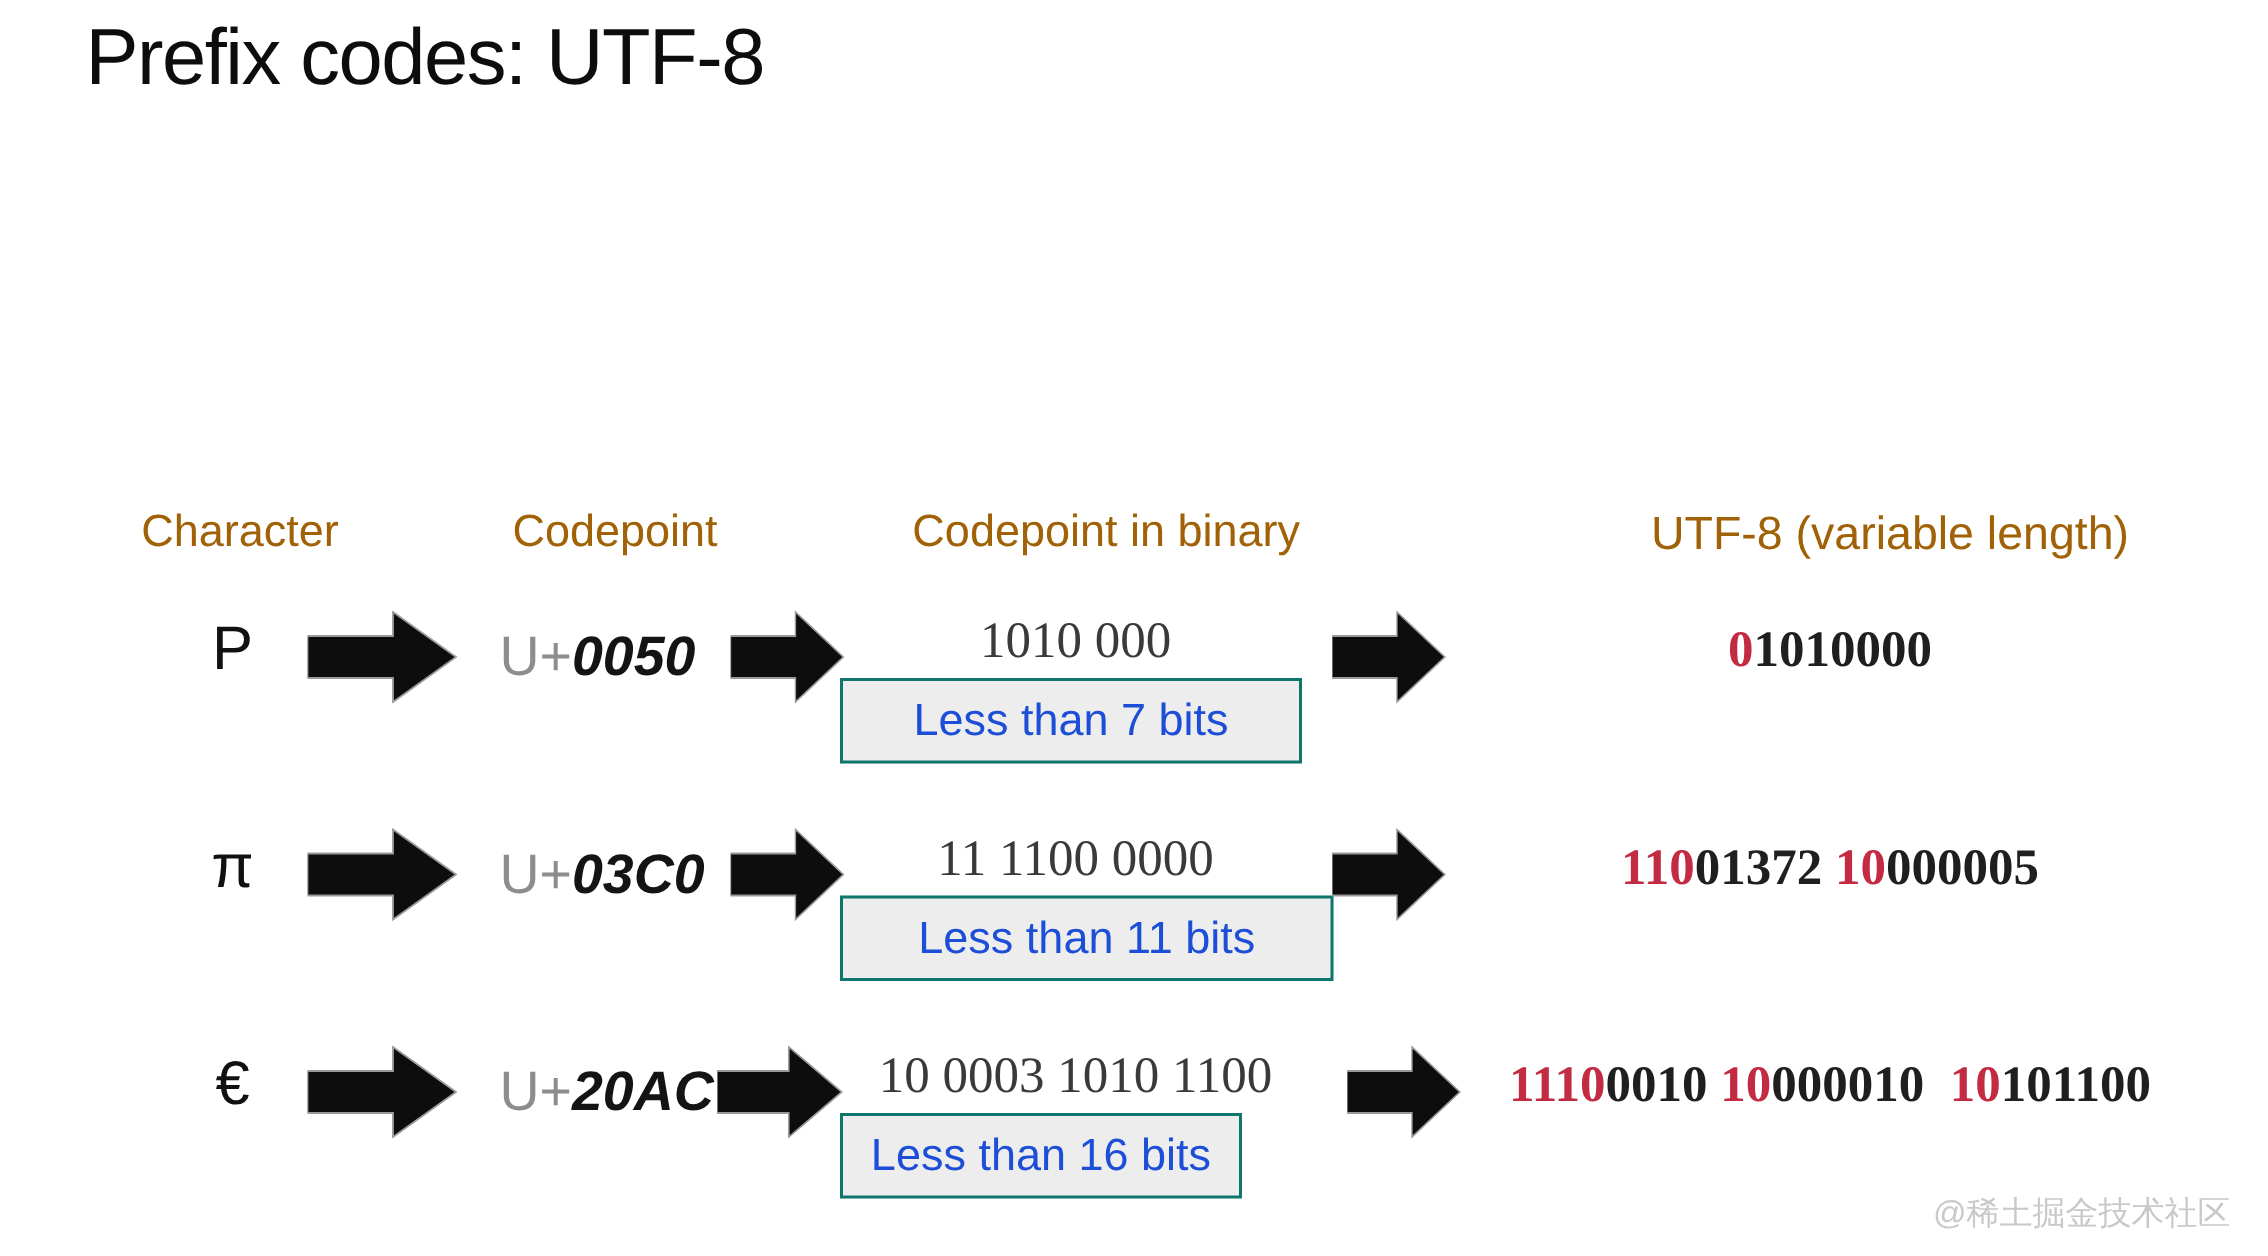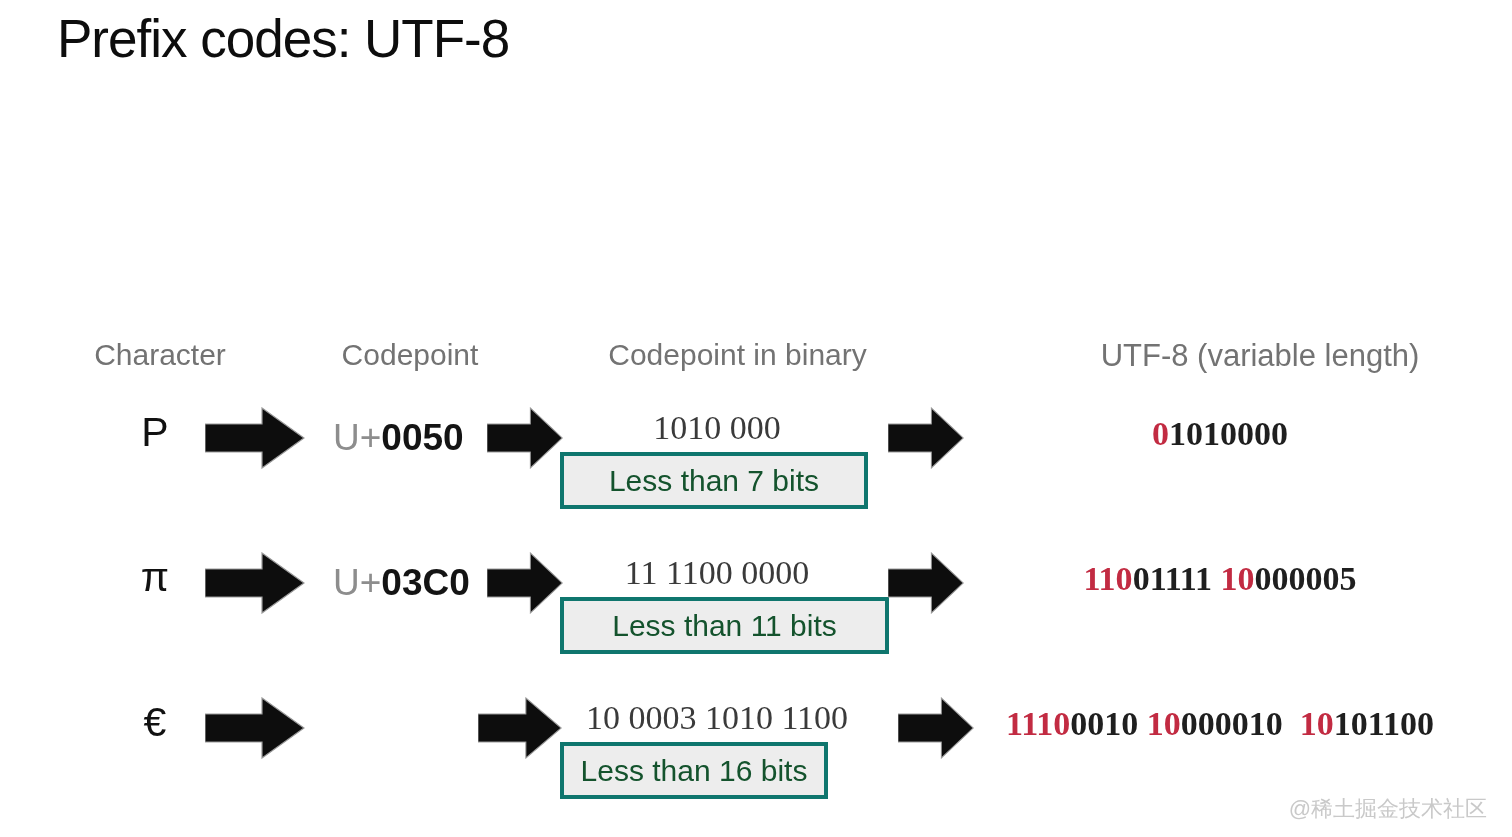--- a/index.html
+++ b/index.html
@@ -18,21 +18,21 @@
     left: 57px; top: 8px;
     font-size: 53px;
     font-weight: 400;
     letter-spacing: -1px;
     color: #0d0d0d;
   }
   .headers { position: absolute; left: 0; top: 338px; width: 100%; height: 42px; }
   .hdr {
     position: absolute;
     font-size: 30px;
-    color: #737373;
+    color: #a16207;
     text-align: center;
     white-space: nowrap;
   }
   .h-char { left: 75px;   width: 170px; }
   .h-cp   { left: 320px;  width: 180px; }
   .h-bin  { left: 570px;  width: 335px; }
   .h-utf8 { left: 1055px; width: 410px; font-size: 31px; }
 
   .row { position: absolute; left: 0; width: 100%; height: 115px; }
   .row-1 { top: 407px; }
@@ -49,34 +49,34 @@
   .arrow-b { left: 487px; width: 76px; }
   .row-3 .arrow-b { left: 478px; width: 84px; }
   .arrow-c { left: 888px; width: 76px; }
   .row-3 .arrow-c { left: 898px; width: 76px; }
 
   .cp {
     position: absolute; left: 333px; top: 10px;
     font-size: 37px; white-space: nowrap;
   }
   .cp .u { color: #8d8d8d; font-weight: 400; }
-  .cp .v { color: #141414; font-weight: 700; }
+  .cp .v { color: #141414; font-weight: 700; font-style: italic; }
 
   .binary {
     position: absolute; left: 563px; top: 2px; width: 308px;
     font-family: "Liberation Serif", serif;
     font-size: 34px; color: #3a3a3a;
     text-align: center; white-space: pre;
   }
   .note-box {
     position: absolute; left: 560px; top: 45px; height: 57px;
     background: #ededed;
-    border: 4px solid #0f766e;
+    border: 2px solid #0f766e;
     display: flex; align-items: center; justify-content: center;
-    font-size: 30px; color: #14532d; white-space: nowrap;
+    font-size: 30px; color: #1d4ed8; white-space: nowrap;
   }
   .row-1 .note-box { width: 308px; }
   .row-2 .note-box { width: 329px; }
   .row-3 .note-box { width: 268px; }
 
   .utf8 {
     position: absolute; top: 8px;
     font-family: "Liberation Serif", serif;
     font-size: 34px; font-weight: 700;
     text-align: center; white-space: pre;
@@ -140,30 +140,31 @@
           <polygon points="0,17 57,17 57,1 99,31 57,61 57,45 0,45" fill="#0d0d0d" stroke="#9a9a9a" stroke-width="1.2"></polygon>
         </svg>
     </div>
     <div class="binary">11 1100 0000</div>
     <div class="note-box">Less than 11 bits</div>
     <div class="arrow arrow-c">
       <svg viewBox="0 0 100 62" preserveAspectRatio="none">
           <polygon points="0,17 57,17 57,1 99,31 57,61 57,45 0,45" fill="#0d0d0d" stroke="#9a9a9a" stroke-width="1.2"></polygon>
         </svg>
     </div>
-    <div class="utf8"><span style="color: rgb(194, 43, 66);">110</span><span style="color: rgb(31, 31, 31);">01111</span><span style="color: rgb(31, 31, 31);"> </span><span style="color: rgb(194, 43, 66);">10</span><span style="color: rgb(31, 31, 31);">000005</span></div>
+    <div class="utf8"><span style="color: rgb(194, 43, 66);">110</span><span style="color: rgb(31, 31, 31);">01372</span><span style="color: rgb(31, 31, 31);"> </span><span style="color: rgb(194, 43, 66);">10</span><span style="color: rgb(31, 31, 31);">000005</span></div>
   </div>
 
   <div class="row row-3">
     <div class="char">€</div>
     <div class="arrow arrow-a">
       <svg viewBox="0 0 100 62" preserveAspectRatio="none">
           <polygon points="0,17 57,17 57,1 99,31 57,61 57,45 0,45" fill="#0d0d0d" stroke="#9a9a9a" stroke-width="1.2"></polygon>
         </svg>
     </div>
+    <div class="cp"><span class="u">U+</span><span class="v">20AC</span></div>
     <div class="arrow arrow-b">
       <svg viewBox="0 0 100 62" preserveAspectRatio="none">
           <polygon points="0,17 57,17 57,1 99,31 57,61 57,45 0,45" fill="#0d0d0d" stroke="#9a9a9a" stroke-width="1.2"></polygon>
         </svg>
     </div>
     <div class="binary">10 0003 1010 1100</div>
     <div class="note-box">Less than 16 bits</div>
     <div class="arrow arrow-c">
       <svg viewBox="0 0 100 62" preserveAspectRatio="none">
           <polygon points="0,17 57,17 57,1 99,31 57,61 57,45 0,45" fill="#0d0d0d" stroke="#9a9a9a" stroke-width="1.2"></polygon>

